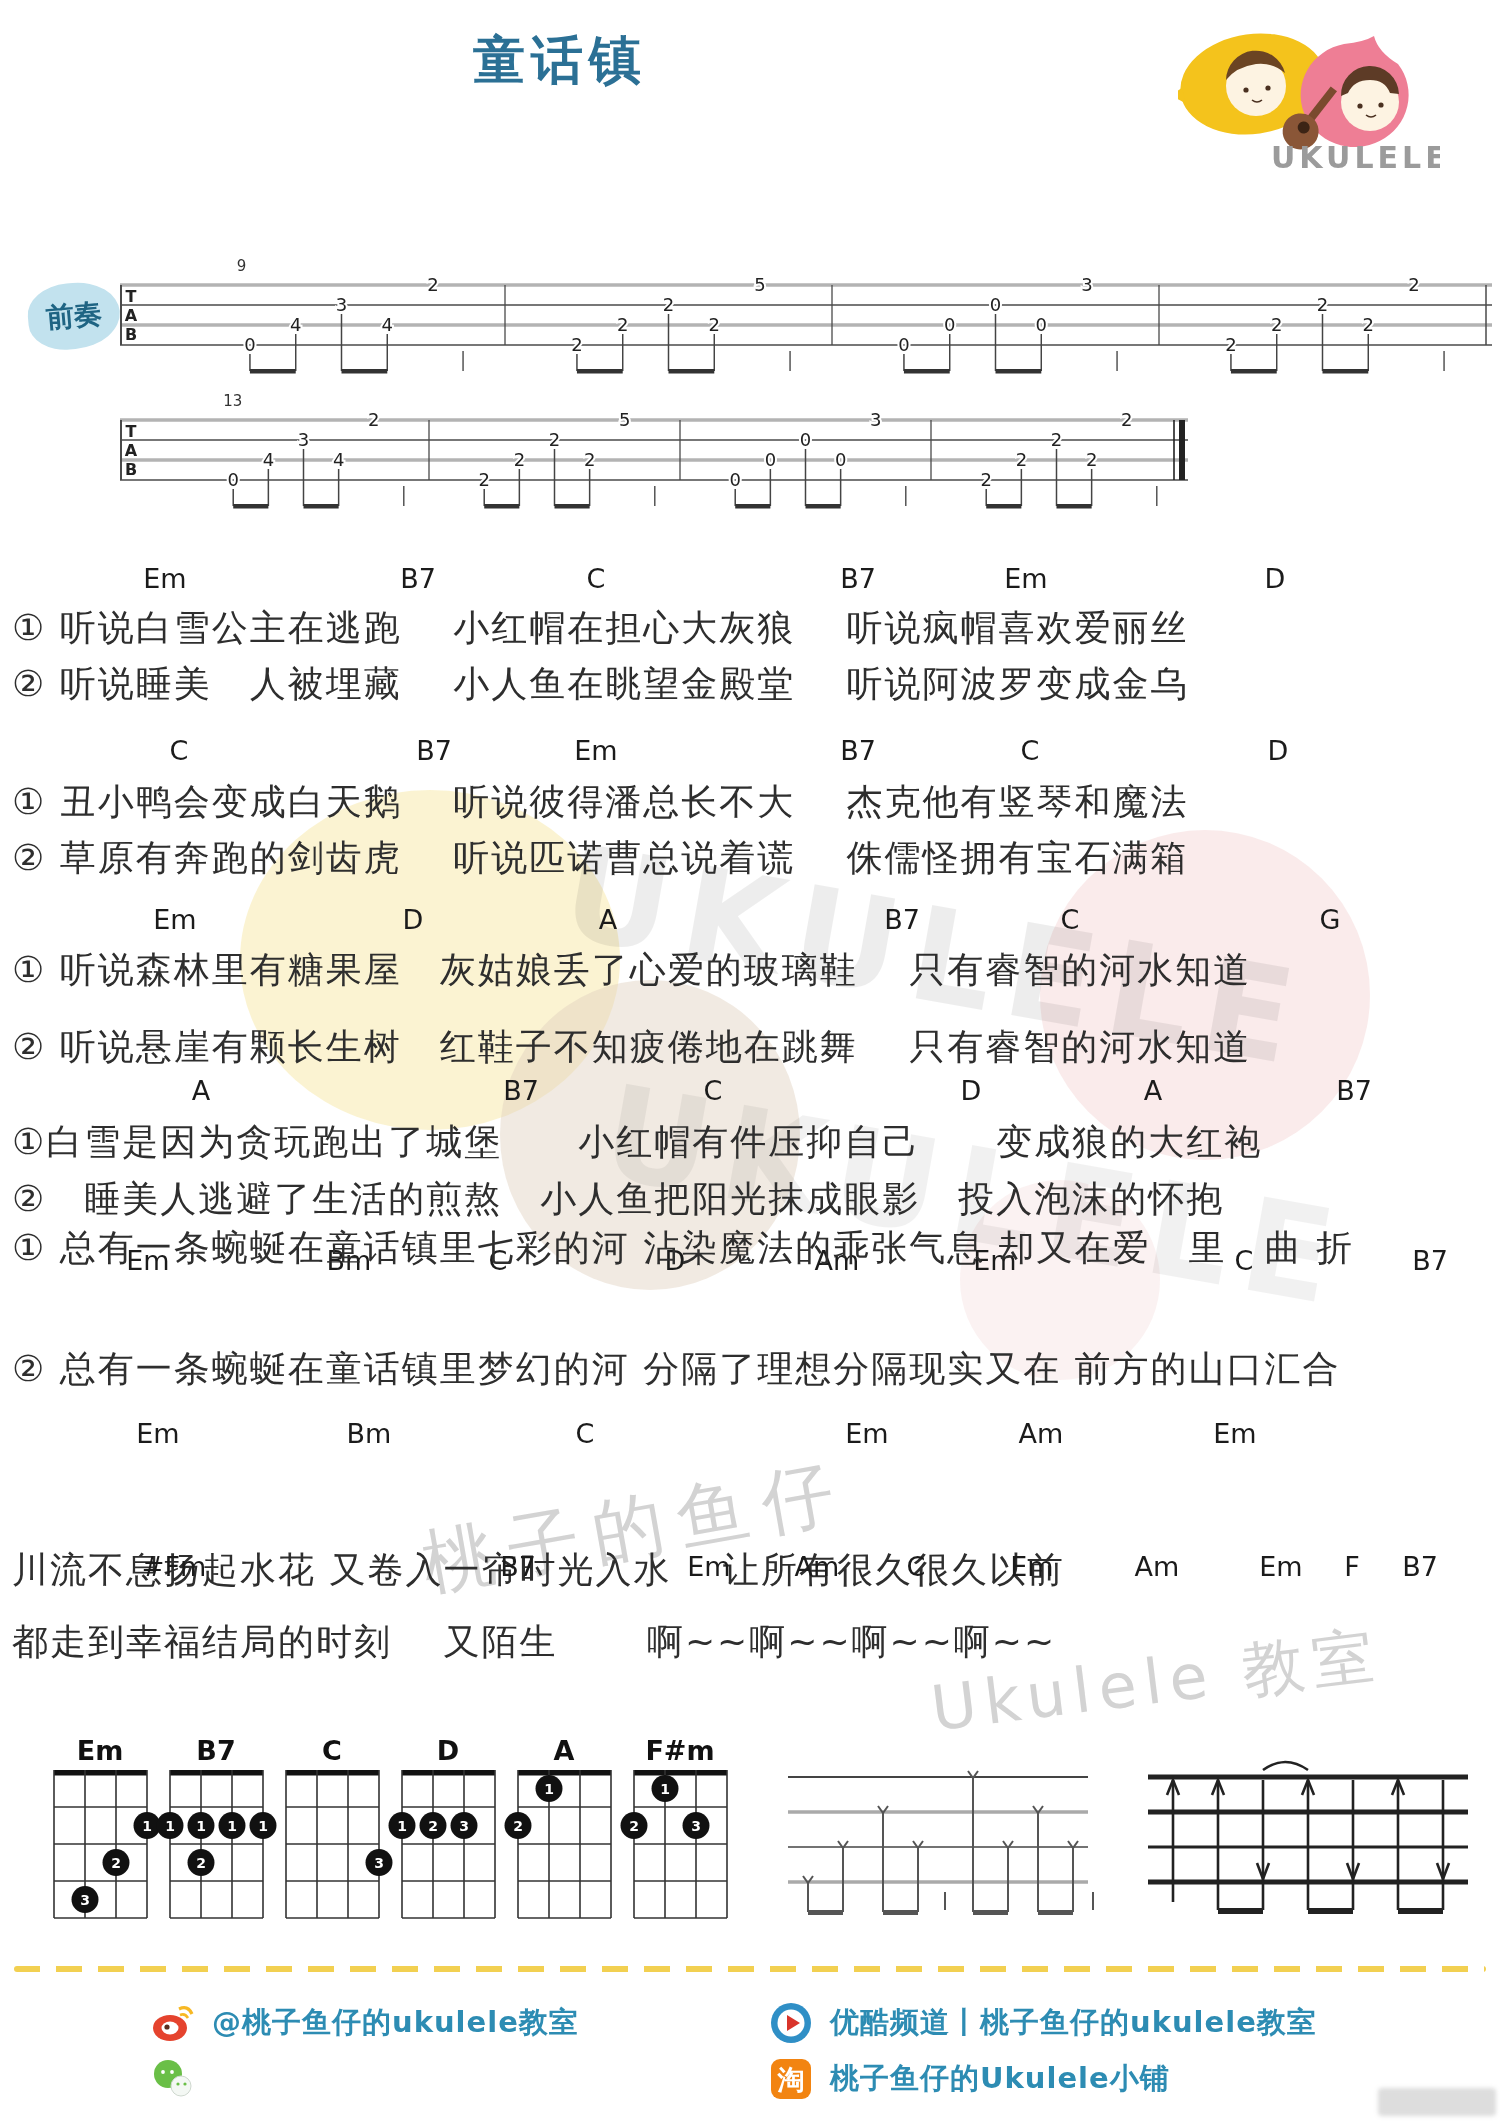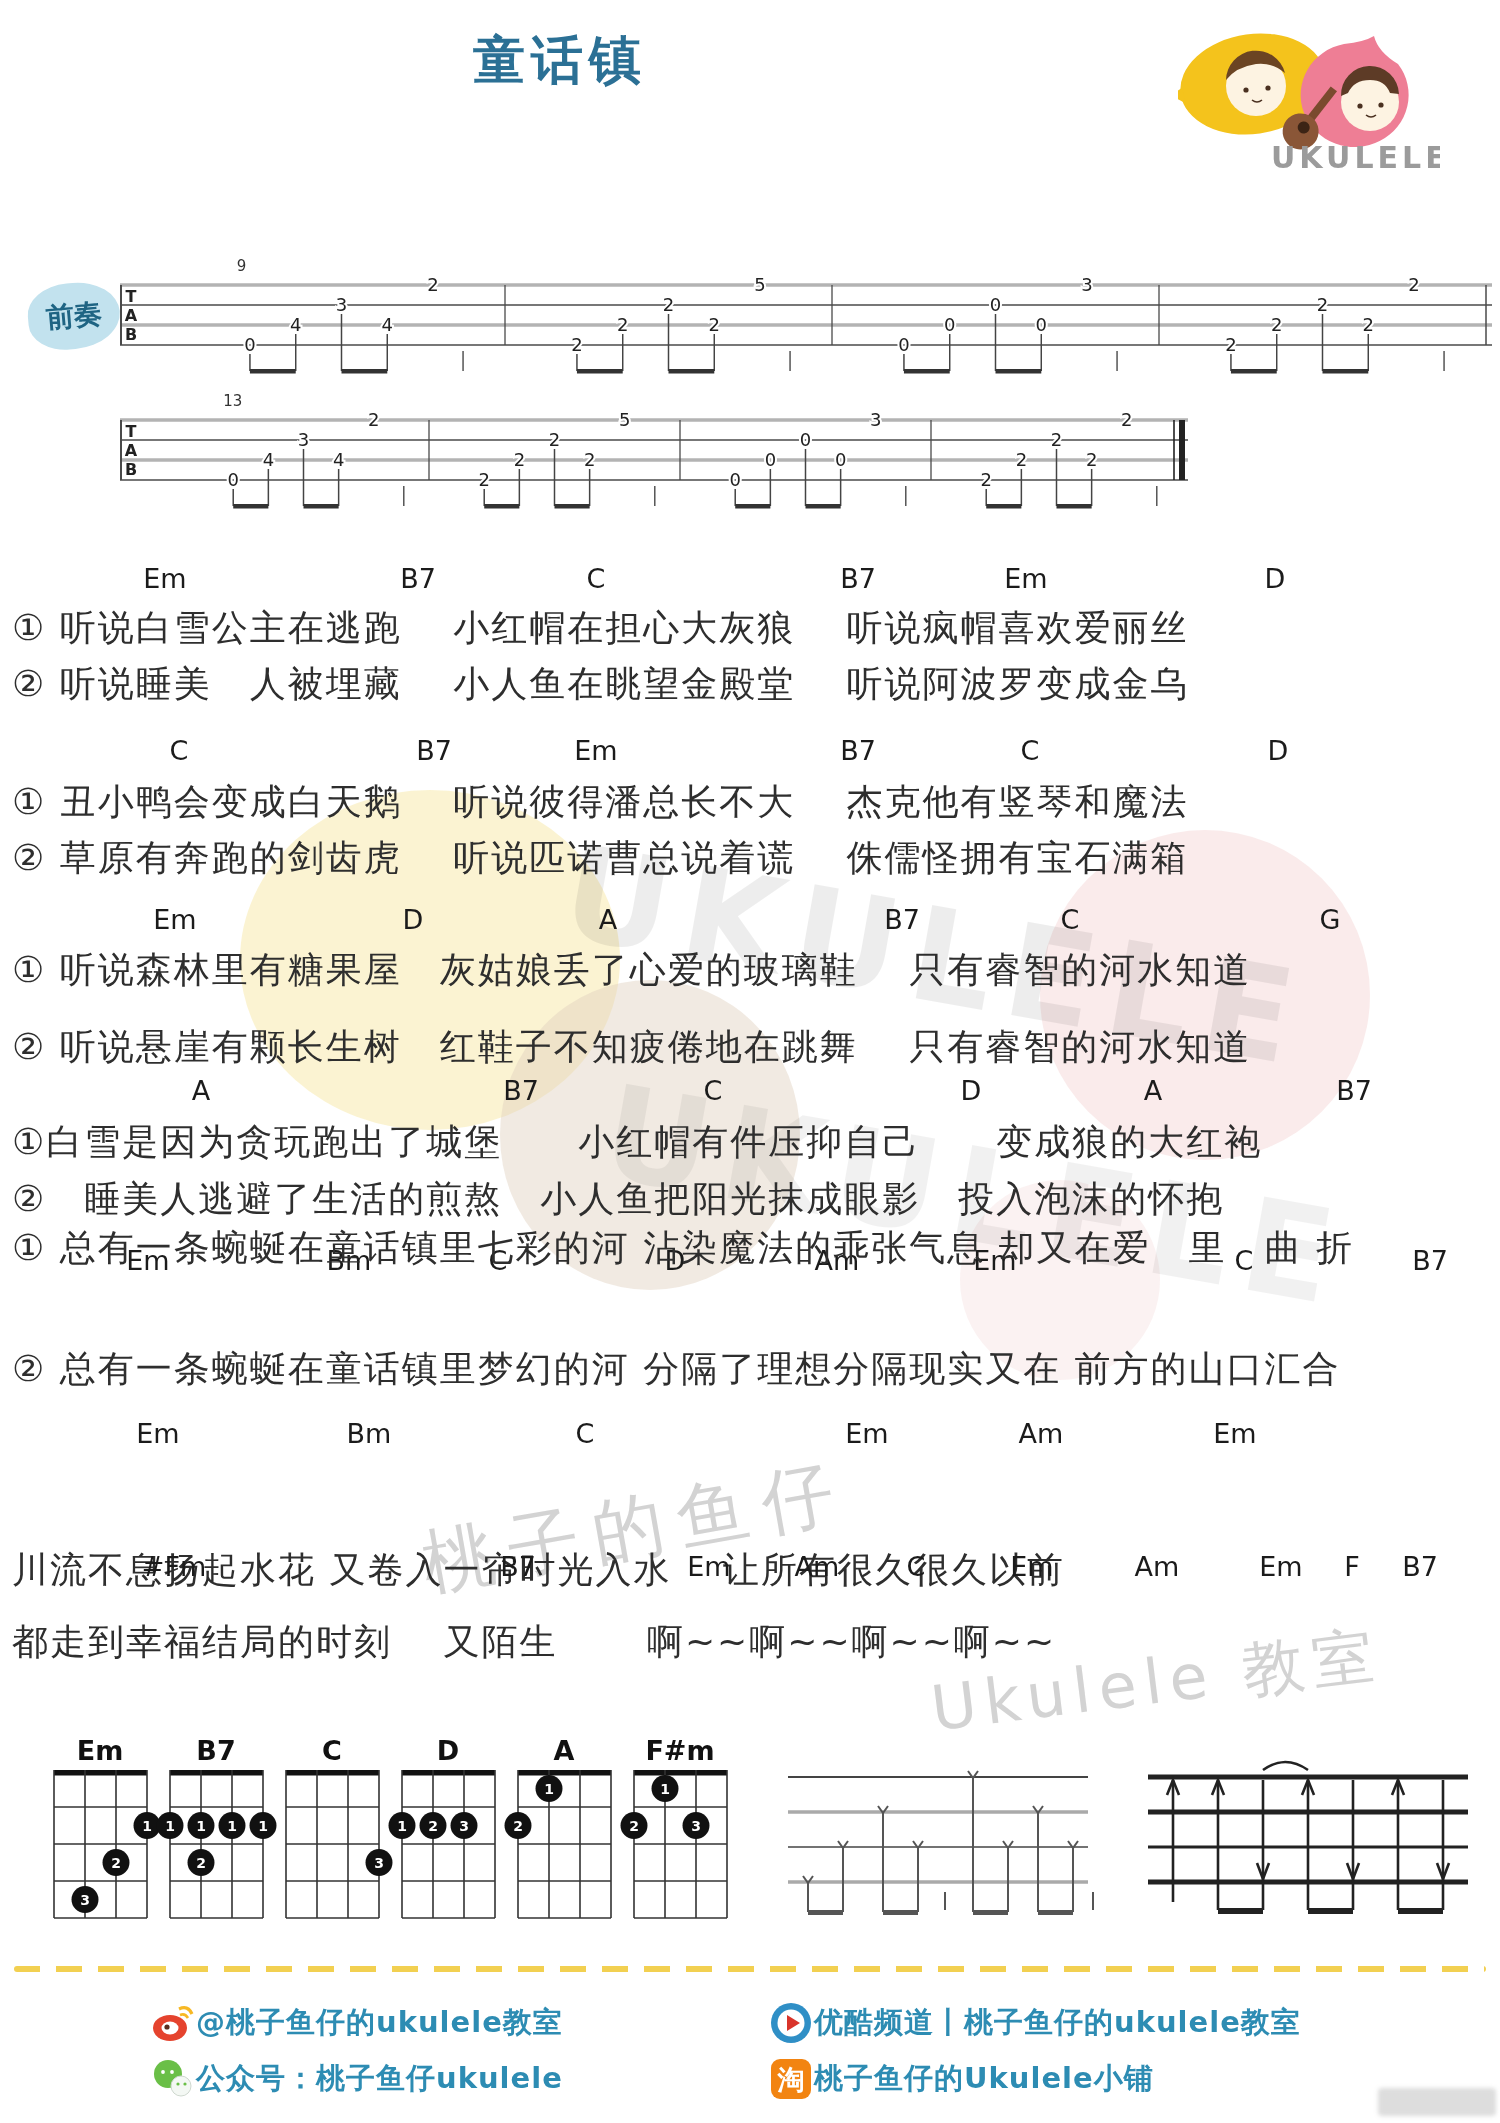--- a/index.html
+++ b/index.html
@@ -22,21 +22,21 @@
         transform:rotate(-5deg);}
   
   .chord{position:absolute;transform:translateX(-50%);font-size:27px;font-weight:500;
         color:#1b1b1b;white-space:nowrap;}
   .lyric{position:absolute;left:12px;font-size:36px;color:#2e2e2e;letter-spacing:2px;
         white-space:nowrap;}
   
   #dash-sep{position:absolute;left:14px;top:1966px;width:1472px;height:6px;
         background:repeating-linear-gradient(90deg,#f2d051 0 26px,transparent 26px 42px);
         border-radius:3px;}
-  .f-item{position:absolute;display:flex;align-items:center;gap:0;}
+  .f-item{position:absolute;display:flex;align-items:center;gap:16px;}
   .f-label{font-size:29px;font-weight:600;color:#2d8cb3;letter-spacing:1px;white-space:nowrap;}
   #corner-smudge{position:absolute;left:1378px;top:2088px;width:118px;height:28px;
         background:rgba(120,120,120,0.25);border-radius:4px;filter:blur(2px);}
 </style>
 </head>
 <body>
 
 <div id="page">
 
   <div class="wm-blob" style="left:240px;top:790px;width:380px;height:340px;background:#f8e9ad;opacity:.55;"></div>
@@ -453,21 +453,20 @@
   </div>
   <div class="f-item" style="left:150px;top:2056px;">
     <svg width="46" height="46" viewBox="0 0 46 46">
       <circle cx="18" cy="18" r="14" fill="#6abf47"></circle>
       <circle cx="13" cy="16" r="1.9" fill="#fff"></circle>
         <circle cx="22" cy="16" r="1.9" fill="#fff"></circle>
       <circle cx="31" cy="30" r="10" fill="#f4f8f4" stroke="#cfd8cf" stroke-width="1"></circle>
       <circle cx="28" cy="28" r="1.6" fill="#6abf47"></circle>
         <circle cx="35" cy="28" r="1.6" fill="#6abf47"></circle>
     </svg>
-    <span class="f-label">公众号：桃子鱼仔ukulele</span>
   </div>
   <div class="f-item" style="left:768px;top:2000px;">
     <svg width="46" height="46" viewBox="0 0 46 46">
       <circle cx="23" cy="23" r="20" fill="#2f8fc6"></circle>
       <circle cx="23" cy="23" r="13.5" fill="#fff"></circle>
       <path d="M19 15 L32 23 L19 31 Z" fill="#d9342b"></path>
     </svg>
     <span class="f-label">优酷频道丨桃子鱼仔的ukulele教室</span>
   </div>
   <div class="f-item" style="left:768px;top:2056px;">

